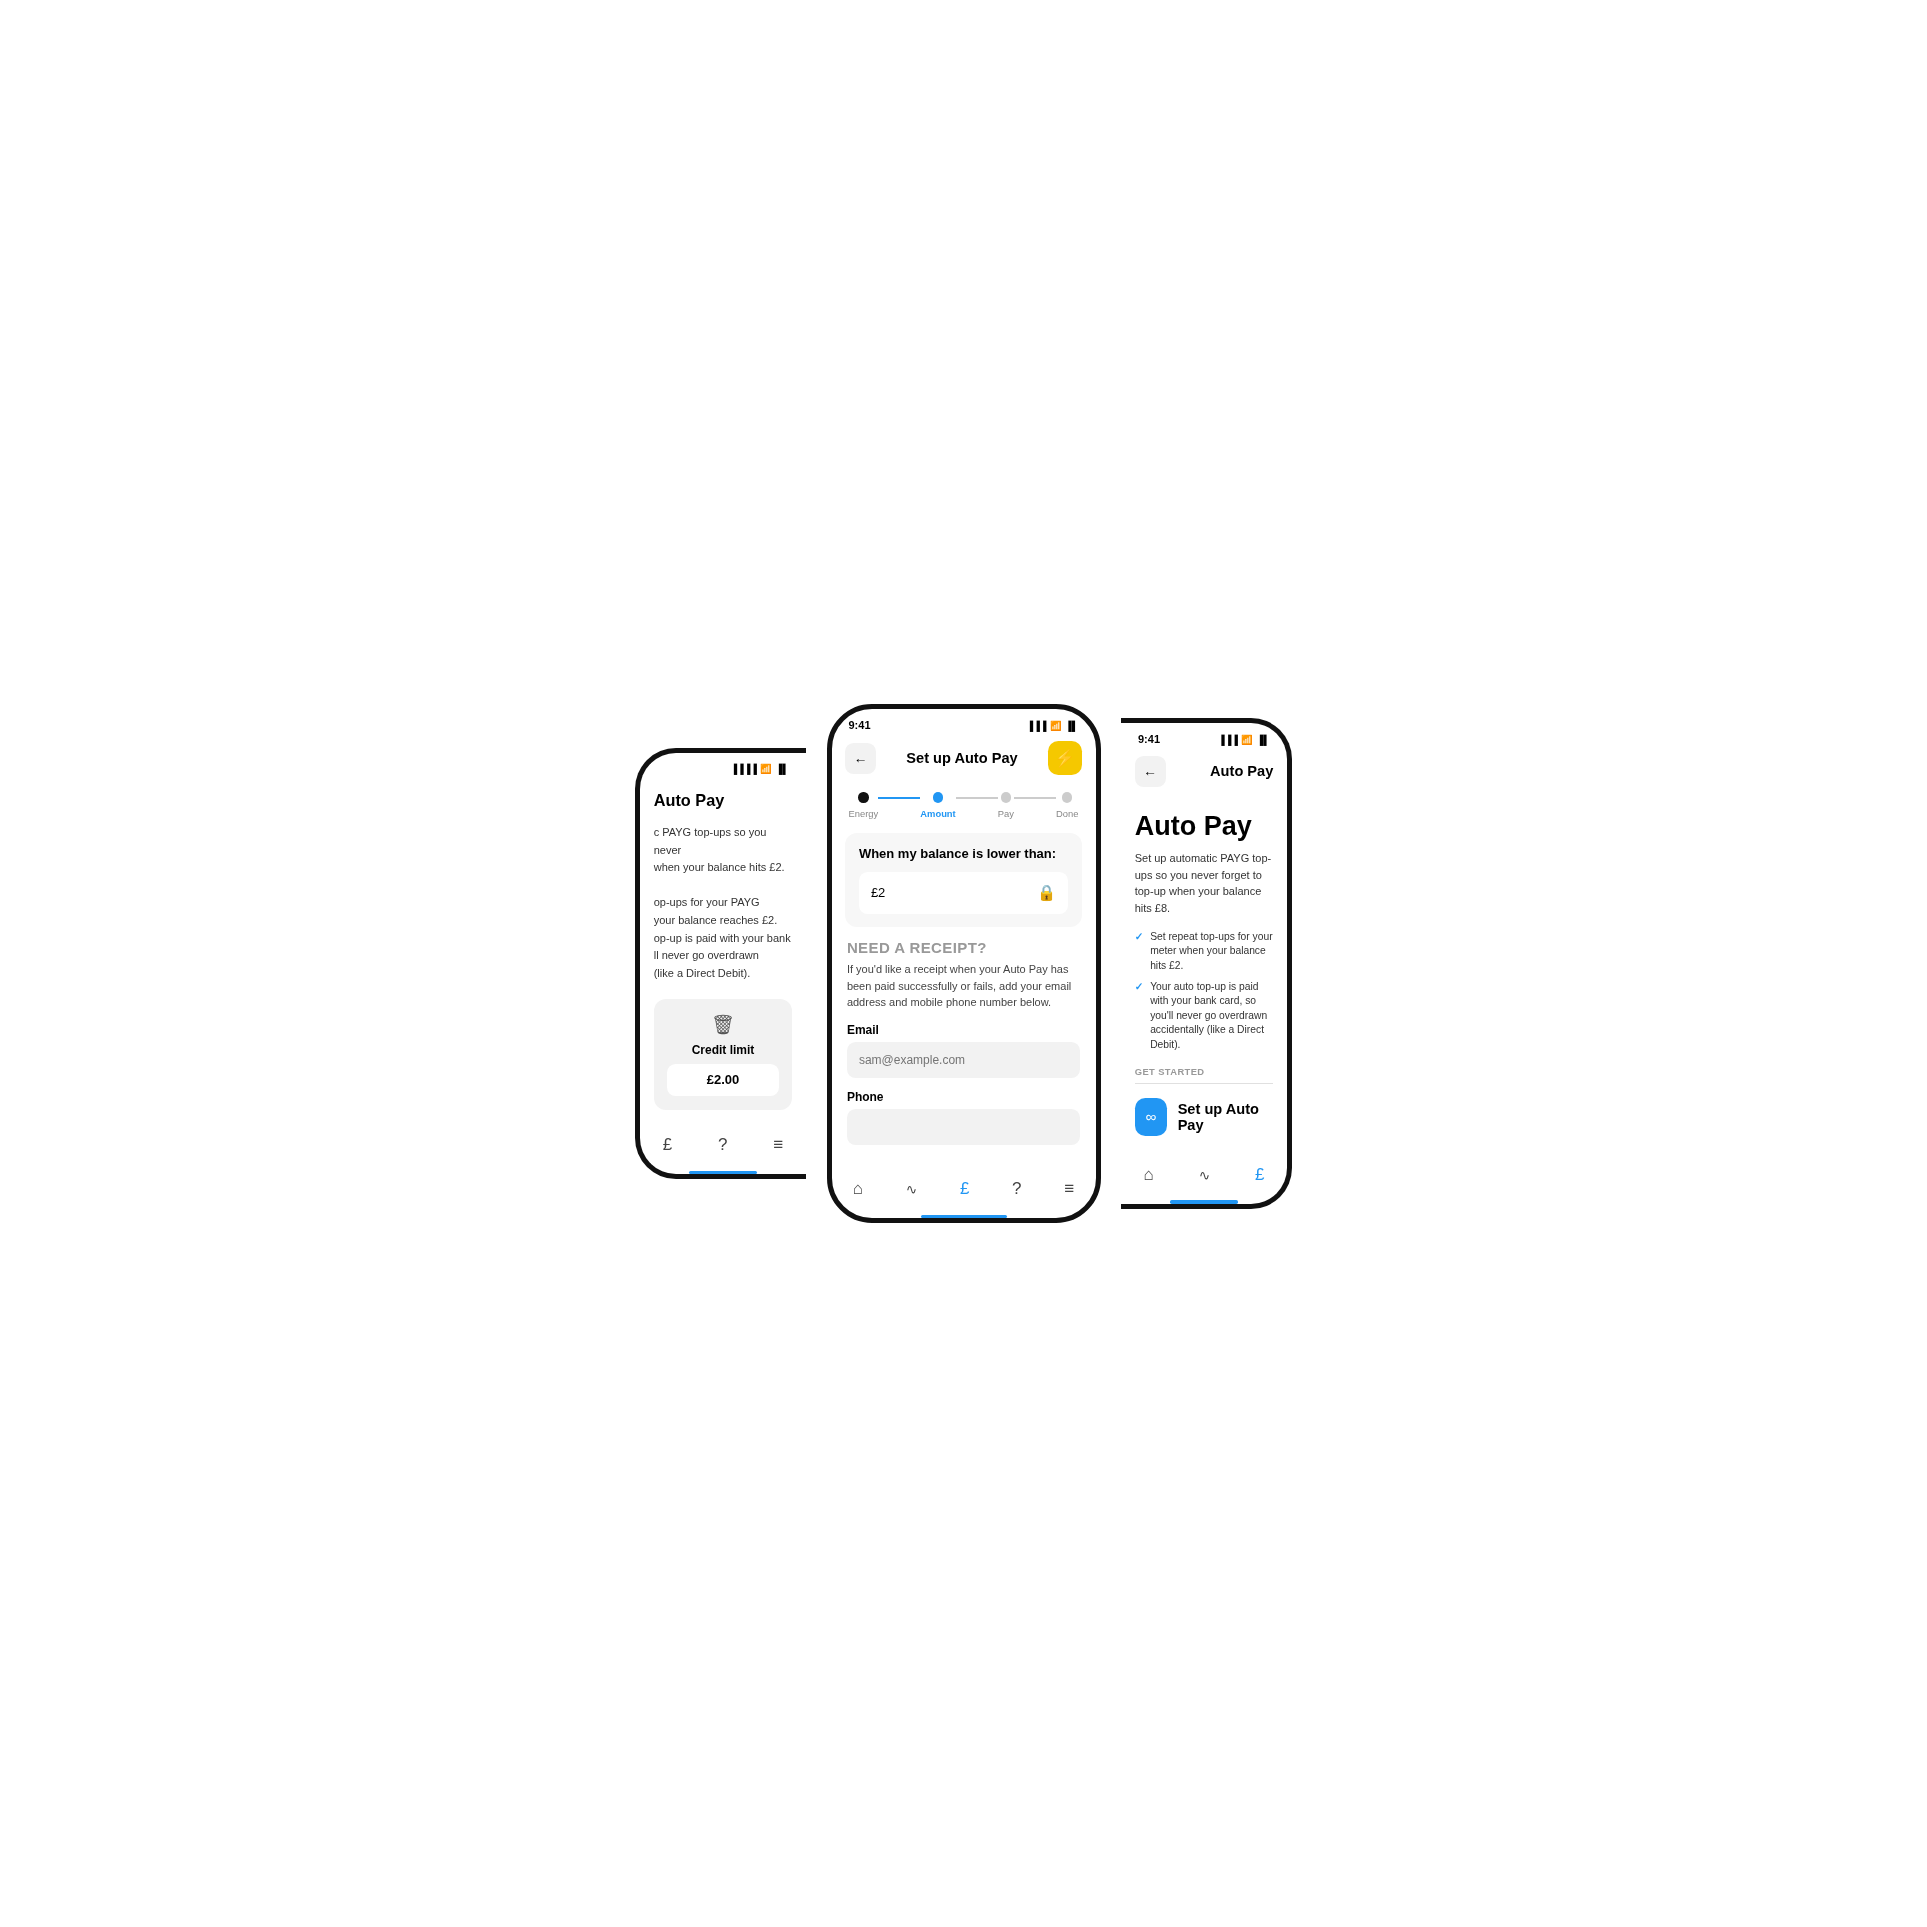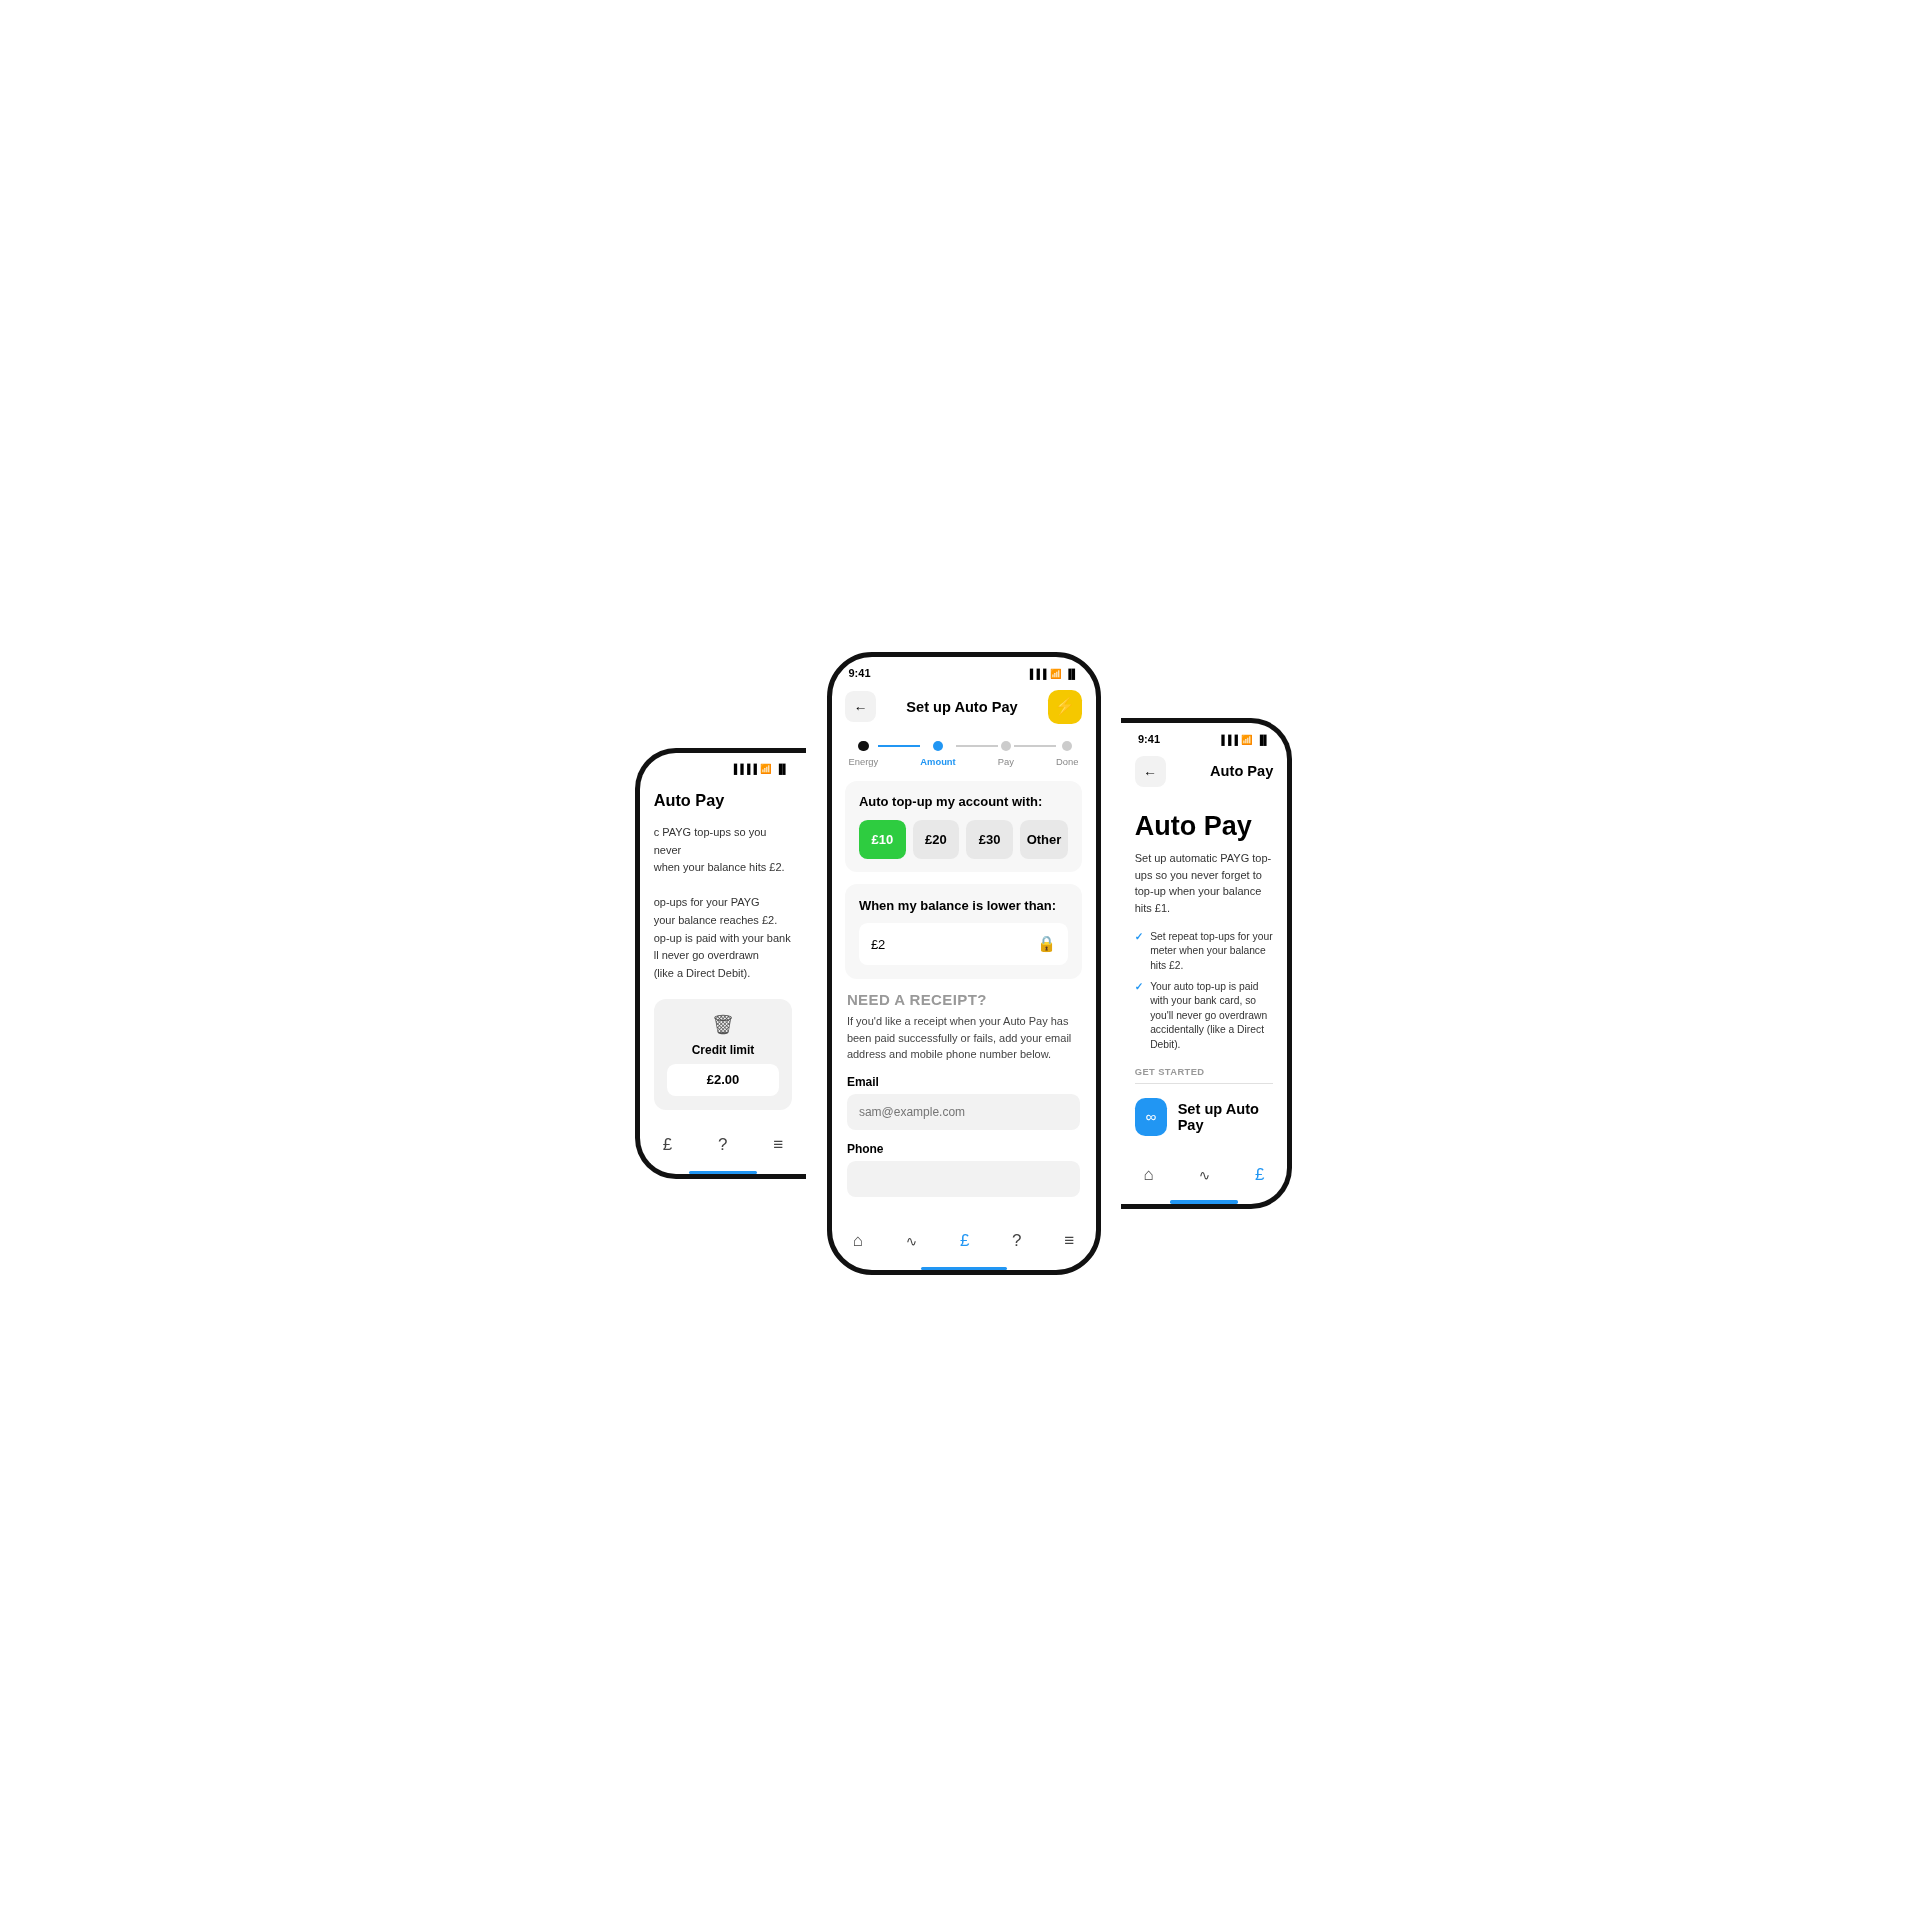--- a/index.html
+++ b/index.html
@@ -463,29 +463,20 @@
         <div class="stepper-line"></div>
         <div class="stepper-item">
           <div class="stepper-dot"></div>
           <span class="stepper-label">Done</span>
         </div>
       </div>
     </div>
 
     <div class="content">
 
-      <div class="card">
-        <div class="card-title">Auto top-up my account with:</div>
-        <div class="amount-row">
-          <button class="amount-btn selected">£10</button>
-          <button class="amount-btn">£20</button>
-          <button class="amount-btn">£30</button>
-          <button class="amount-btn">Other</button>
-        </div>
-      </div>
 
       <div class="card">
         <div class="card-title">When my balance is lower than:</div>
         <div class="balance-field">
           <span>£2</span>
           <span class="lock-icon">🔒</span>
         </div>
       </div>
 
       <div class="receipt-section">
@@ -519,21 +510,21 @@
       </div>
     </div>
 
     <div class="nav-header">
       <button class="nav-back-btn">←</button>
       <span class="nav-title">Auto Pay</span>
     </div>
 
     <div class="right-content">
       <div class="right-big-title">Auto Pay</div>
-      <div class="right-desc">Set up automatic PAYG top-ups so you never forget to top-up when your balance hits £1.</div>
+      <div class="right-desc">Set up automatic PAYG top-ups so you never forget to top-up when your balance hits £8.</div>
 
       <div class="check-item">
         <span class="check-mark">✓</span>
         <span>Set repeat top-ups for your meter when your balance hits £2.</span>
       </div>
       <div class="check-item">
         <span class="check-mark">✓</span>
         <span>Your auto top-up is paid with your bank card, so you'll never go overdrawn accidentally (like a Direct Debit).</span>
       </div>
 

